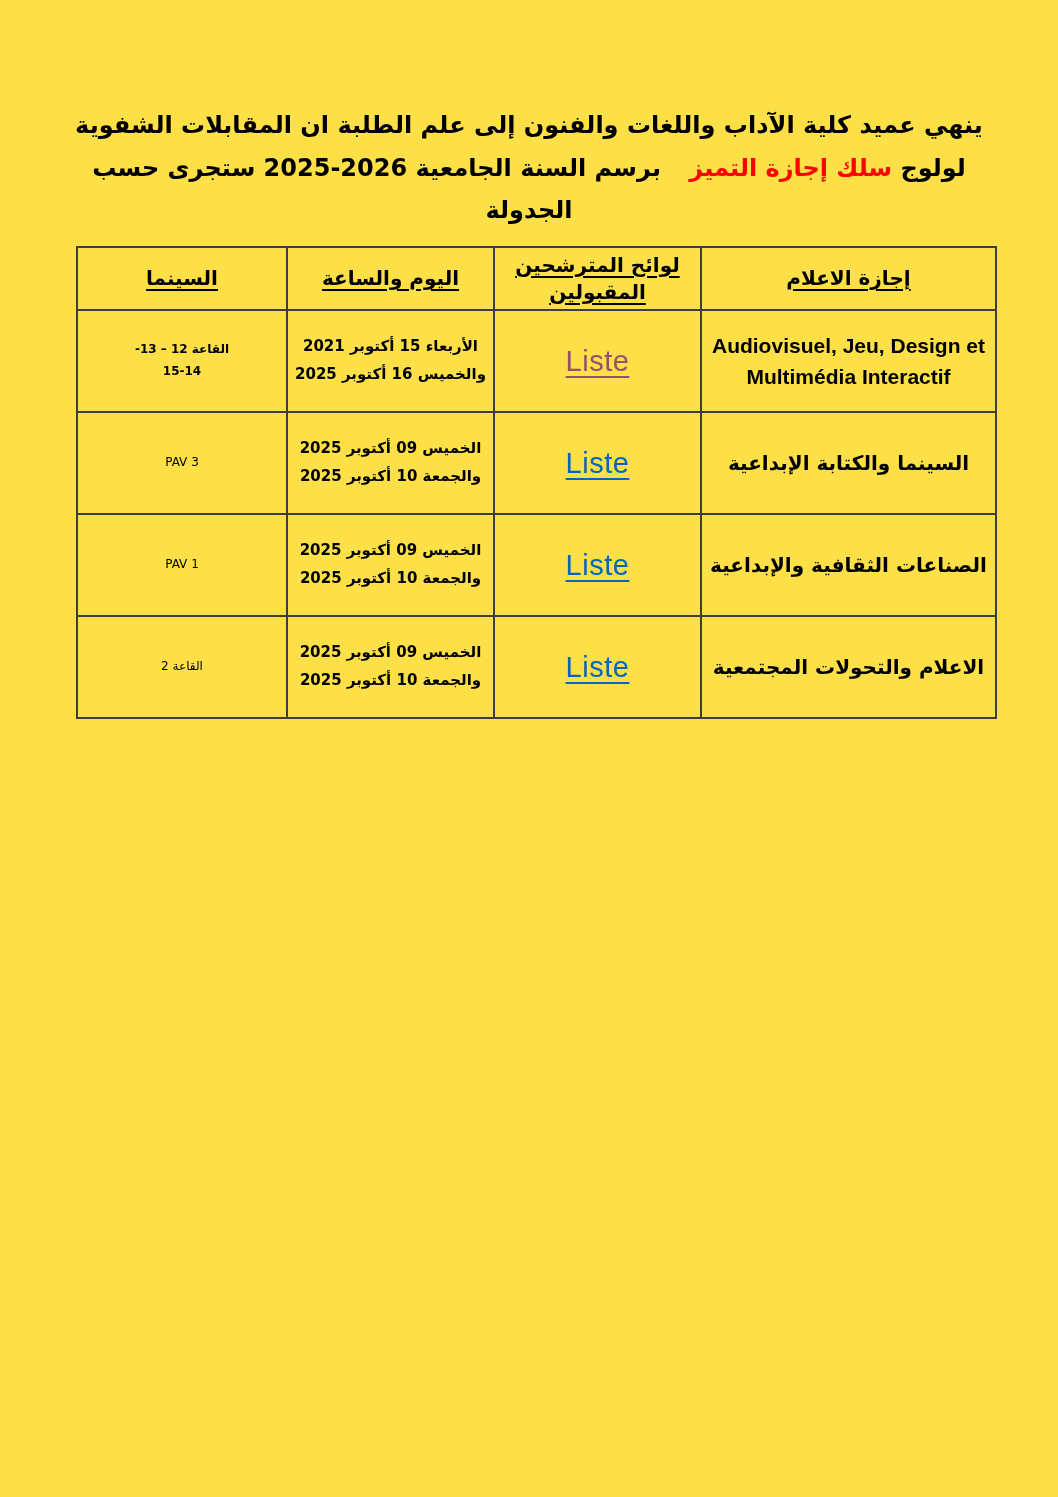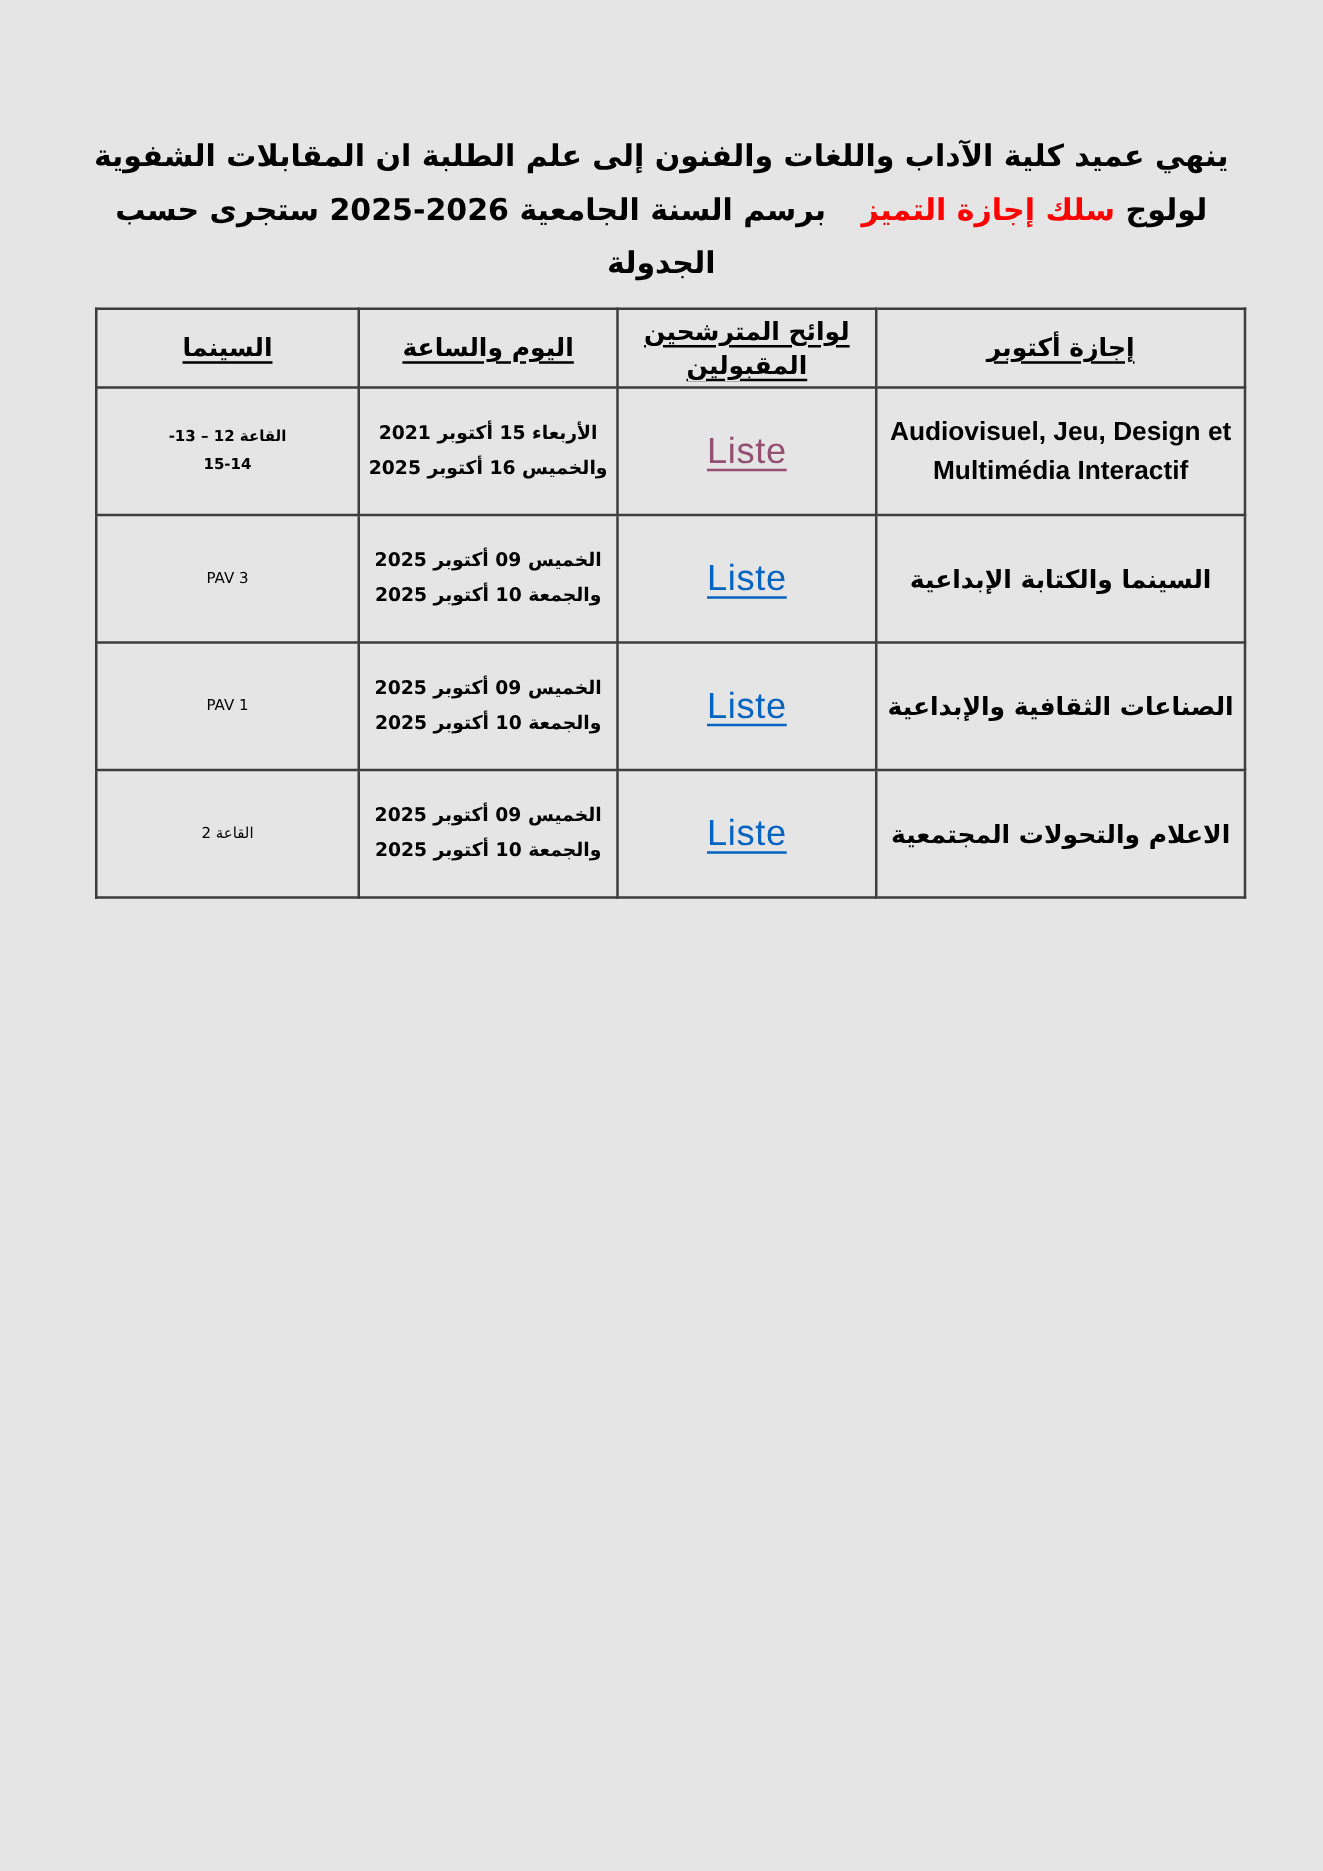--- a/index.html
+++ b/index.html
@@ -1,17 +1,17 @@
 <!DOCTYPE html>
 <html lang="ar"><head>
 <meta charset="utf-8">
 <style>
   html,body { margin:0; padding:0; background:#ffffff; }
   .page {
-    position:relative; width:1058px; height:1497px; background:#e5e5e5;
+    position:relative; width:1058px; height:1497px; background:#fde047;
     color:#000; overflow:hidden;
     font-family:"DejaVu Sans","Liberation Sans",sans-serif;
   }
   
   .intro {
     position:absolute; top:104px; left:70px; width:918px;
     direction:rtl; text-align:center;
     font-weight:700; font-size:24px; line-height:1.78;
   }
   .intro .red { color:#ff0000;margin-left:20px; }
@@ -65,21 +65,21 @@
         <col style="width:207px">
         <col style="width:207px">
         <col style="width:295px">
     </colgroup>
     <thead>
       <tr>
         <th><span class="u">السينما</span></th>
         <th><span class="u">اليوم والساعة</span></th>
         <th><span class="u">لوائح المترشحين
 المقبولين</span></th>
-        <th><span class="u">إجازة أكتوبر</span></th>
+        <th><span class="u">إجازة الاعلام</span></th>
       </tr>
     </thead>
     <tbody>
       <tr>
         <td class="cell-room bold">القاعة 12 – 13-
 15-14</td>
         <td class="cell-date">الأربعاء 15 أكتوبر 2021
 والخميس 16 أكتوبر 2025</td>
         <td class="cell-liste"><a class="visited">Liste</a></td>
         <td class="cell-prog latin">Audiovisuel, Jeu, Design et

